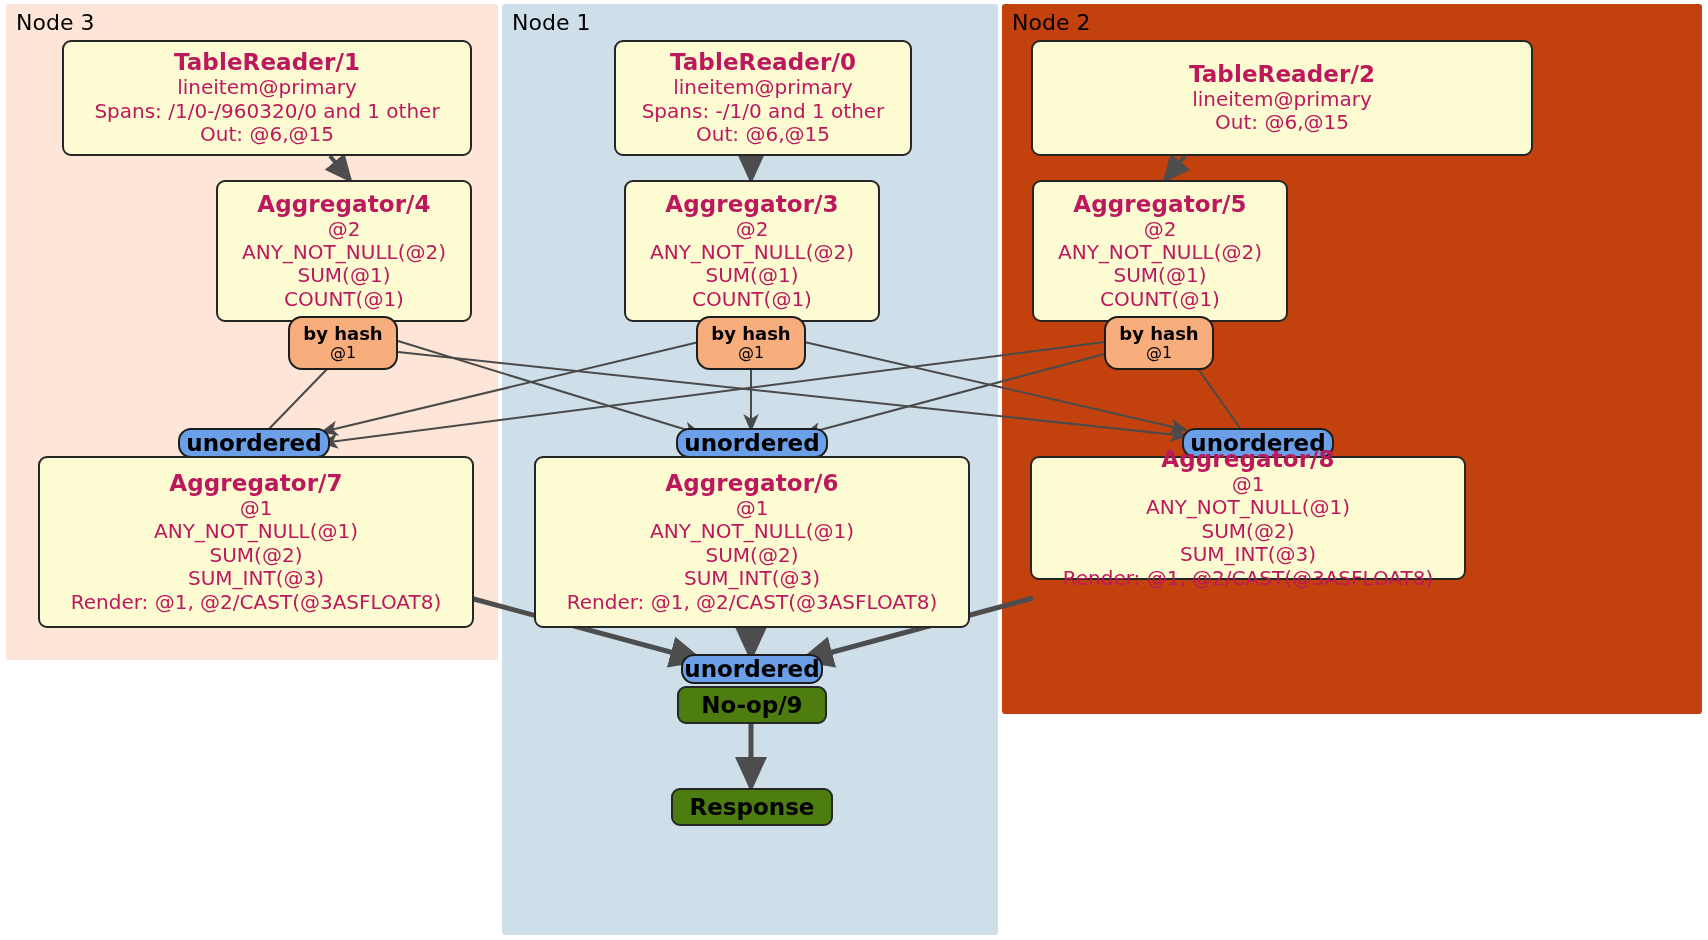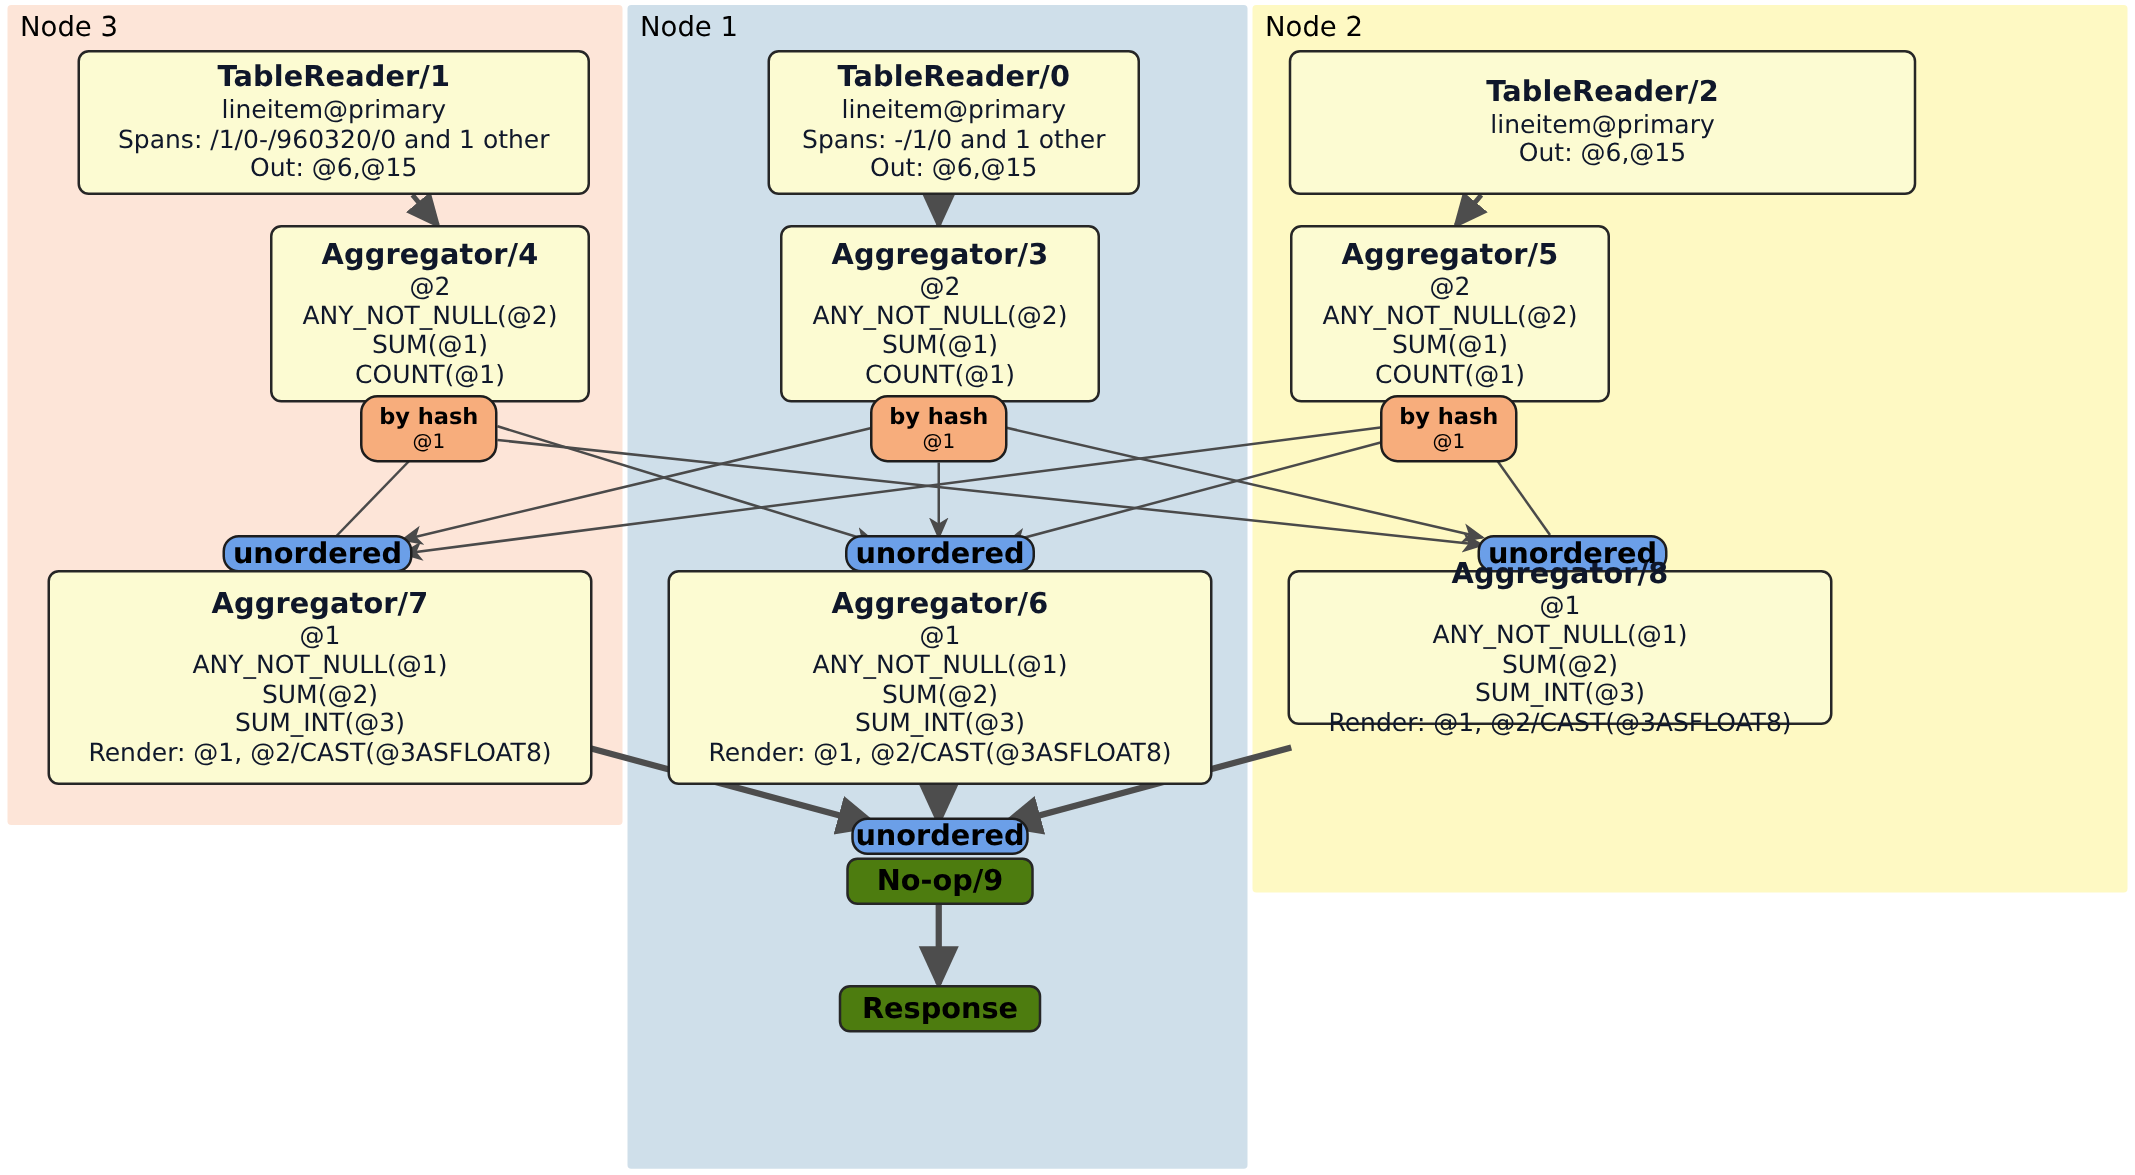--- a/index.html
+++ b/index.html
@@ -10,21 +10,21 @@
   .node-panel .panel-label{
     position:absolute;left:10px;top:6px;font-size:22px;color:#000;
     font-family:"DejaVu Sans","Liberation Sans",sans-serif;white-space:nowrap;
   }
 
   svg.edges{position:absolute;left:0;top:0;width:1708px;height:940px;pointer-events:none;}
 
   .proc{
     position:absolute;box-sizing:border-box;
     background:#fcfbd2;border:2px solid #262626;border-radius:9px;
-    text-align:center;color:#0f172a;
+    text-align:center;color:#be185d;
     display:flex;flex-direction:column;justify-content:center;align-items:center;
     padding:4px 8px;
   }
   .proc .ttl{font-weight:bold;font-size:23px;line-height:1.17;letter-spacing:.1px;}
   .proc .ln{font-size:20px;line-height:1.17;white-space:nowrap;}
 
   .router{
     position:absolute;box-sizing:border-box;
     background:#f7ad7c;border:2px solid #1d1d1d;border-radius:14px;
     display:flex;flex-direction:column;justify-content:center;align-items:center;
@@ -53,21 +53,21 @@
 <div id="stage">
 
   <div class="node-panel" style="left:6px;top:4px;width:492px;height:656px;background:#fde5d8;">
     <span class="panel-label">Node 3</span>
   </div>
 
   <div class="node-panel" style="left:502px;top:4px;width:496px;height:931px;background:#cfdfea;">
     <span class="panel-label">Node 1</span>
   </div>
 
-  <div class="node-panel" style="left:1002px;top:4px;width:700px;height:710px;background:#fef9c3;">
+  <div class="node-panel" style="left:1002px;top:4px;width:700px;height:710px;background:#c2410c;">
     <span class="panel-label">Node 2</span>
   </div>
 
   <svg class="edges" viewBox="0 0 1708 940">
     <defs>
       <marker id="ah-thin" markerWidth="9" markerHeight="9" refX="8" refY="4.5" orient="auto">
         <path d="M0,0.6 L9,4.5 L0,8.4 L2.4,4.5 Z" fill="#4a4a4a"></path>
       </marker>
       <marker id="ah-thick" markerWidth="7" markerHeight="7" refX="6" refY="3.5" orient="auto">
         <path d="M0,0.3 L7,3.5 L0,6.7 Z" fill="#4d4d4d"></path>

